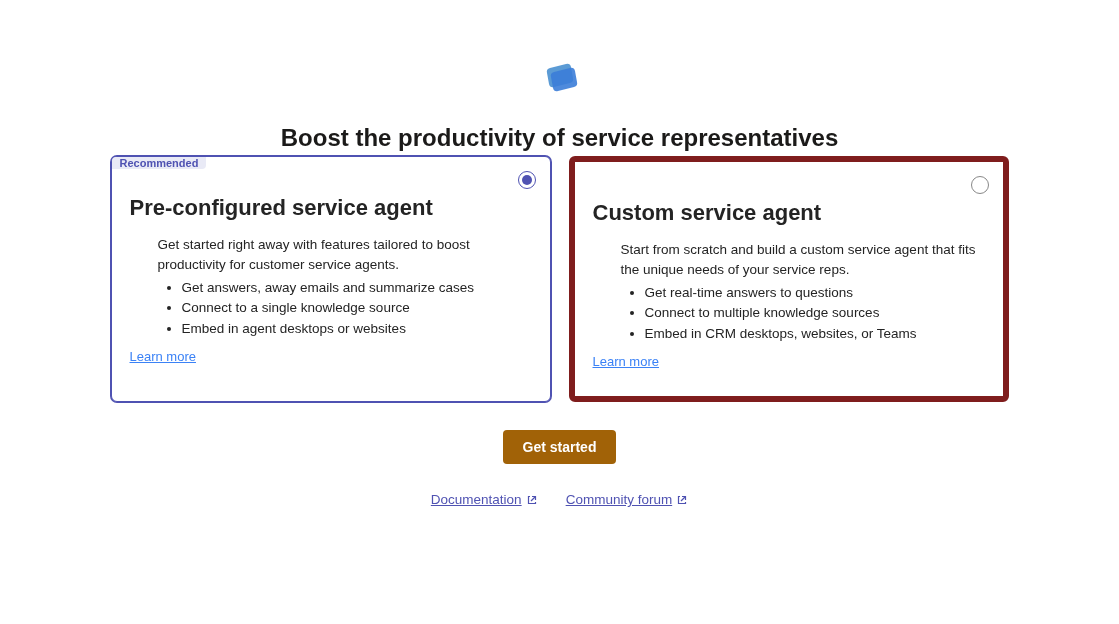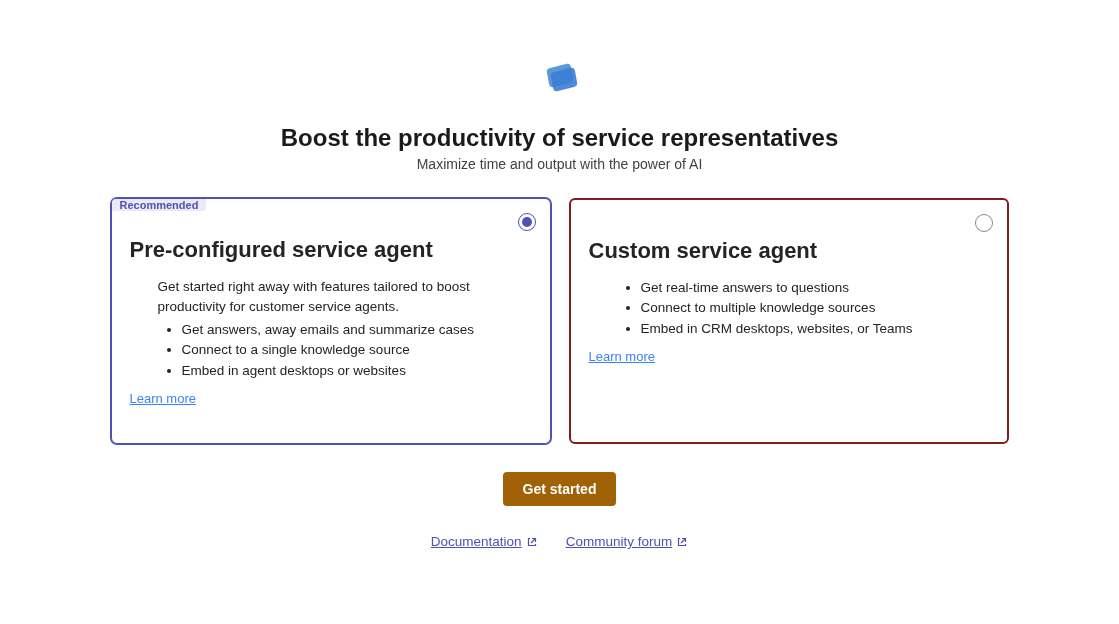--- a/index.html
+++ b/index.html
@@ -35,21 +35,21 @@
     }
     .cards {
       display: flex;
       gap: 18px;
       justify-content: center;
       margin-bottom: 28px;
     }
     .card {
       width: 440px;
       min-height: 246px;
-      border: 2px solid #7f1d1d;
+      border: 6px solid #7f1d1d;
       border-radius: 6px;
       padding: 18px 18px 18px 18px;
       position: relative;
       background: #fff;
       cursor: pointer;
     }
     .card.selected {
       border: 1px solid #4f52b2;
       box-shadow: 0 0 0 1px #4f52b2;
     }
@@ -158,21 +158,20 @@
 <div class="container">
 
   <div class="logo-wrap">
     <svg width="48" height="48" viewBox="0 0 48 48">
       <path d="M 14 14 L 30 10 Q 34 9 35 13 L 37 24 Q 38 28 34 29 L 18 33 Q 14 34 13 30 L 11 19 Q 10 15 14 14 Z" fill="#5b9bd5"></path>
       <path d="M 18 18 L 34 14 Q 38 13 39 17 L 41 28 Q 42 32 38 33 L 22 37 Q 18 38 17 34 L 15 23 Q 14 19 18 18 Z" fill="#3b7dd8" opacity="0.9"></path>
     </svg>
   </div>
 
   <h1 class="page-title">Boost the productivity of service representatives</h1>
-  <div class="page-subtitle">Maximize time and output with the power of AI</div>
 
   <div class="cards">
 
     <div class="card selected">
       <div class="badge">Recommended</div>
       <div class="radio-outer">
         <div class="radio-inner"></div>
       </div>
       <div class="card-title">Pre-configured service agent</div>
       <div class="card-desc">Get started right away with features tailored to boost productivity for customer service agents.</div>
@@ -182,20 +181,21 @@
         <li>Embed in agent desktops or websites</li>
       </ul>
       <a class="learn-more">Learn more</a>
     </div>
 
     <div class="card">
       <div class="radio-outer">
         
       </div>
       <div class="card-title">Custom service agent</div>
+      <div class="card-desc">Start from scratch and build a custom service agent that fits the unique needs of your service reps.</div>
       <ul class="bullets">
         <li>Get real-time answers to questions</li>
         <li>Connect to multiple knowledge sources</li>
         <li>Embed in CRM desktops, websites, or Teams</li>
       </ul>
       <a class="learn-more">Learn more</a>
     </div>
 
   </div>
 

